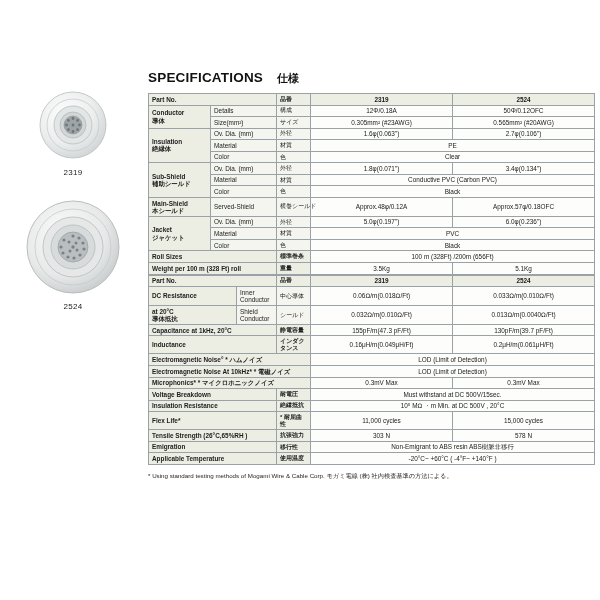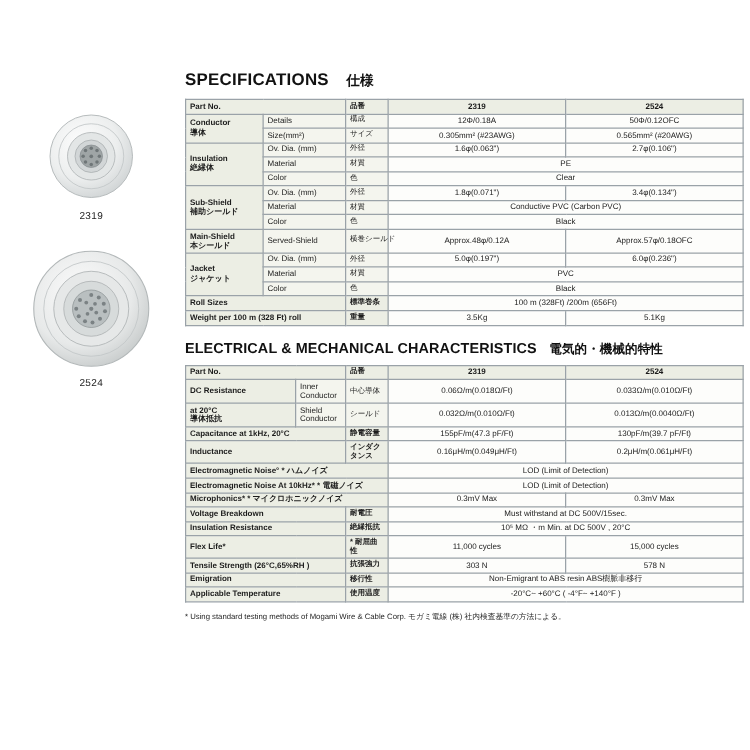--- a/index.html
+++ b/index.html
@@ -37,21 +37,21 @@
     color: #222;
     margin-top: 3px;
     letter-spacing: .3px;
   }
   .cable-svg { display: block; margin: 0 auto; }
 
   
   .content {
     position: absolute;
     left: 148px;
-    top: 56px;
+    top: 70px;
     width: 446px;
   }
   h1.title {
     font-size: 13.5px;
     font-weight: bold;
     margin: 0 0 7px 0;
     letter-spacing: .2px;
     color: #111;
   }
   h1.title .jp {
@@ -315,23 +315,20 @@
         </tr>
         <tr>
           <td class="lbl" colspan="2">Weight per 100 m (328 Ft) roll</td>
           <td class="lbl-jp">重量</td>
           <td class="val">3.5Kg</td>
           <td class="val">5.1Kg</td>
         </tr>
       </tbody>
     </table>
 
-    <h2 class="title2">
-      <span>ELECTRICAL &amp; MECHANICAL CHARACTERISTICS</span><span class="jp">電気的・機械的特性</span>
-    </h2>
 
     <table>
       <colgroup>
         <col style="width:88px">
           <col style="width:40px">
           <col style="width:34px">
           <col style="width:142px">
           <col style="width:142px">
       </colgroup>
       <tbody>

